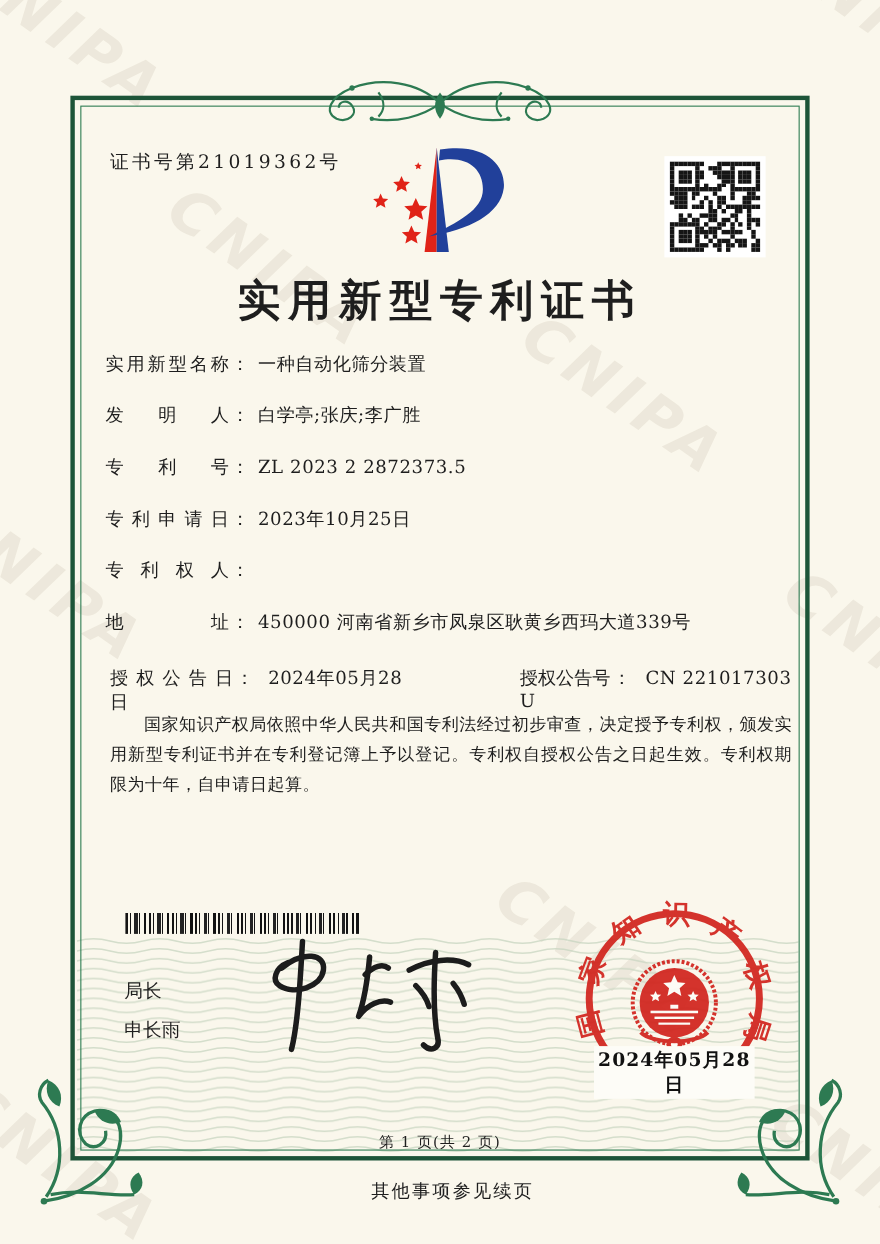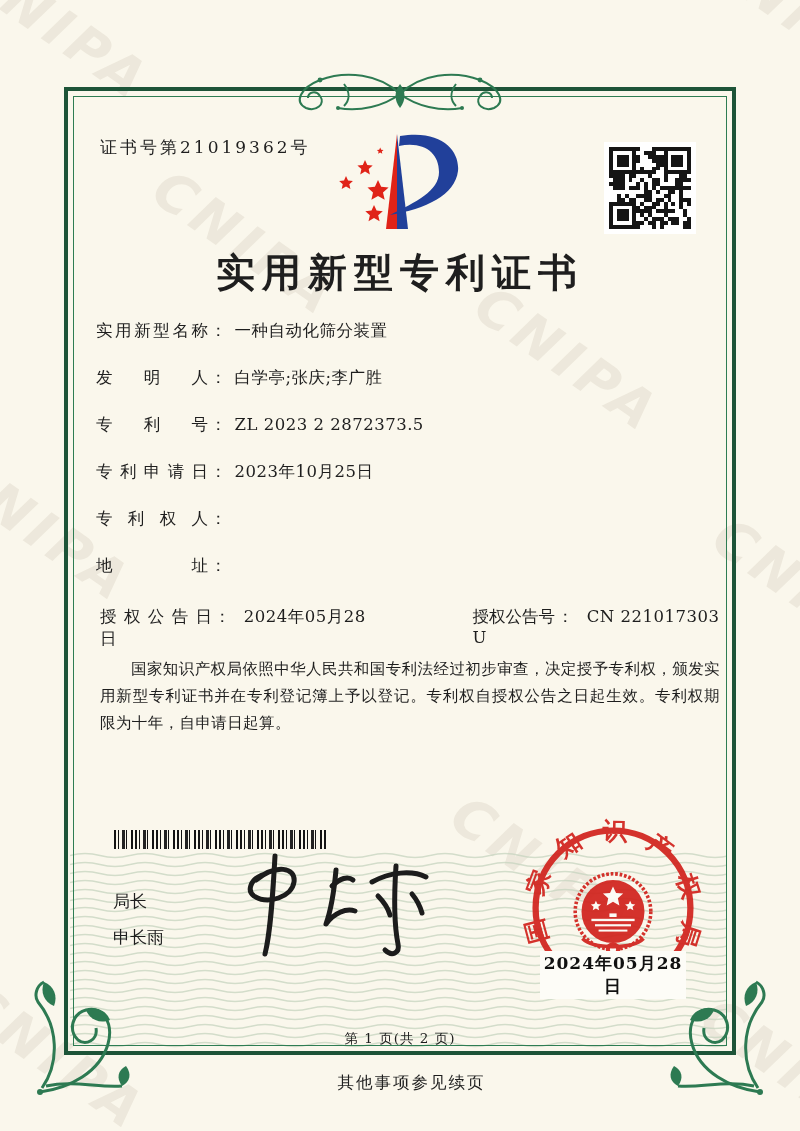--- a/index.html
+++ b/index.html
@@ -61,21 +61,21 @@
     text-align:justify;text-align-last:justify;text-justify:inter-ideograph;
   }
   .fcolon{margin:0 8px 0 2px;}
   .fvalue{letter-spacing:0.5px;}
 
   .grantrow{left:100px;top:606px;width:630px;display:flex;font-size:16.5px;z-index:3;gap:14px;}
   .grantrow .g2{margin-left:86px;}
 
   .paras{left:100px;top:644px;width:620px;z-index:3;}
   .paras p{
-    margin:12px 0 6px 0;text-indent:2em;font-size:15.5px;line-height:1.74;
+    margin:2px 0 6px 0;text-indent:2em;font-size:15.5px;line-height:1.74;
     text-align:justify;letter-spacing:0.4px;
   }
 
   .barcode{
     left:114px;top:830px;width:214px;height:19px;z-index:3;
     background:repeating-linear-gradient(90deg,
       #141414 0 2px,transparent 2px 4px,
       #141414 4px 5px,transparent 5px 8px,
       #222 8px 11px,transparent 11px 12px,
       #141414 12px 13px,transparent 13px 17px,
@@ -665,20 +665,21 @@
   </div>
 
   <div class="frow">
     <span class="flabel">专利权人</span>
       <span class="fcolon">：</span>
   </div>
 
   <div class="frow">
     <span class="flabel">地址</span>
       <span class="fcolon">：</span>
+    <span class="fvalue">450000 河南省新乡市凤泉区耿黄乡西玛大道339号</span>
   </div>
 </div>
 
 <div class="abs grantrow">
   <div>
     <span class="flabel">授权公告日</span><span class="fcolon">：</span>
     <span class="fvalue">2024年05月28日</span>
   </div>
   <div class="g2">
     <span>授权公告号</span><span class="fcolon">：</span>

